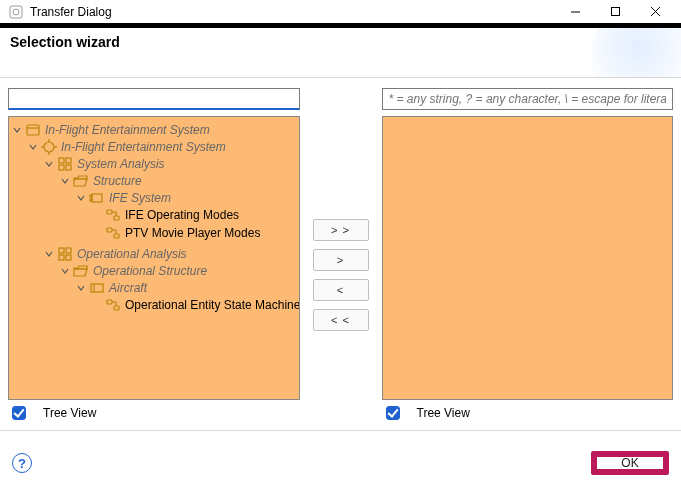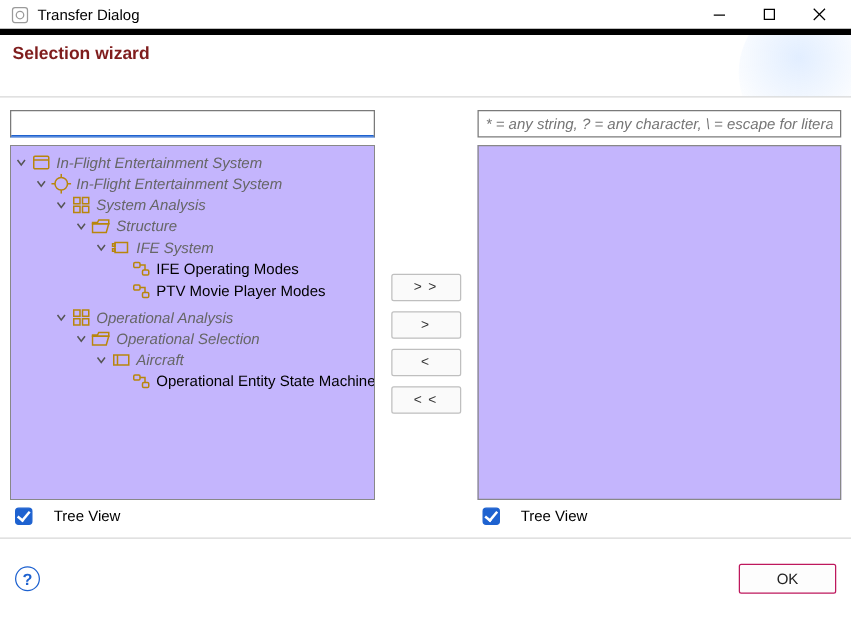--- a/index.html
+++ b/index.html
@@ -26,21 +26,21 @@
   .winbtn svg { stroke:#000; stroke-width:1; fill:none; }
 
   
   .wiz-head {
     position:relative;
     padding: 6px 10px 10px 10px;
     border-bottom: 1px solid #d8d8d8;
     height: 50px;
     overflow:hidden;
   }
-  .wiz-head h1 { margin:0; font-size:14px; font-weight:600; color:#7f1d1d; }
+  .wiz-head h1 { margin:0; font-size:14px; font-weight:600; color:#000000; }
   .wiz-head p  { margin:2px 0 0 6px; font-size:12px; color:#333; }
   .corner-deco {
     position:absolute; right:-30px; top:-30px; width:120px; height:120px;
     border-radius:50%;
     background: radial-gradient(circle at 40% 40%, rgba(60,140,255,0.15), rgba(60,140,255,0) 60%);
   }
 
   
   .body {
     display:flex;
@@ -61,21 +61,21 @@
     font-size:12px;
     font-family:inherit;
     margin-bottom:6px;
     outline:none;
   }
   .pane.left .filter { border-bottom-color:#1e62d0; box-shadow: inset 0 -1px 0 #1e62d0;}
   .pane.right .filter { color:#666; font-style:italic;}
   .treebox {
     flex:1;
     border:1px solid #888;
-    background:#c4b5fd;
+    background:#fdba74;
     overflow:auto;
     padding:4px 2px;
     font-size:12px;
   }
   .pane-footer {
     margin-top:4px;
     height:18px;
     display:flex; align-items:center; gap:14px;
     color:#000;
   }
@@ -133,21 +133,21 @@
     padding: 0 12px;
   }
   .help {
     width:20px; height:20px; border:1.5px solid #1e62d0; border-radius:50%;
     display:flex; align-items:center; justify-content:center;
     color:#1e62d0; font-weight:700; font-size:13px;
   }
   .foot-spacer{flex:1;}
   .fbtn {
     width:78px; height:24px;
-    border:1px solid #be185d;
+    border:6px solid #be185d;
     background:#fdfdfd;
     font-size:12px;
     margin-left:8px;
     border-radius:2px;
     display:flex; align-items:center; justify-content:center;
   }
 </style>
 </head>
 <body>
 
@@ -331,21 +331,21 @@
                             <svg width="10" height="10" viewBox="0 0 10 10">
                               <polyline points="2,3 5,7 8,3"></polyline>
                             </svg>
                           </span>
                           <span class="ticon">
                             <svg viewBox="0 0 16 16">
                               <path d="M1 5 h4 l1 -2 h8 v3 H1z"></path>
                               <path d="M1 6 h13 l-2 7 H1z"></path>
                             </svg>
                           </span>
-                          <span class="nlabel">Operational Selection</span>
+                          <span class="nlabel">Operational Structure</span>
                         </div>
                         <ul>
                           <li class="node">
                             <div class="row">
                               <span class="chev">
                                 <svg width="10" height="10" viewBox="0 0 10 10">
                                   <polyline points="2,3 5,7 8,3"></polyline>
                                 </svg>
                               </span>
                               <span class="ticon">

